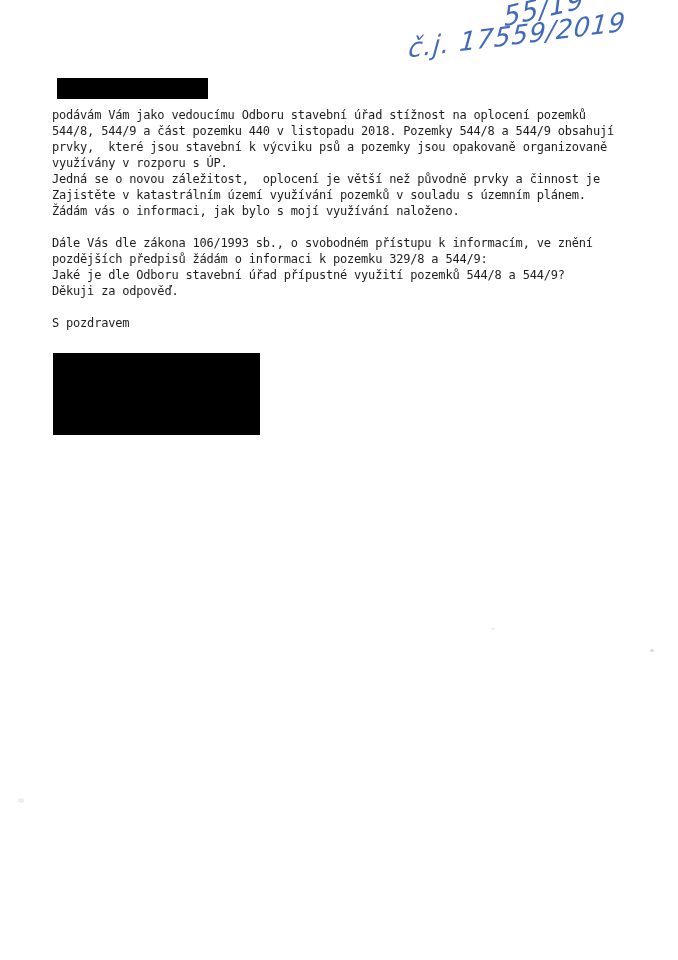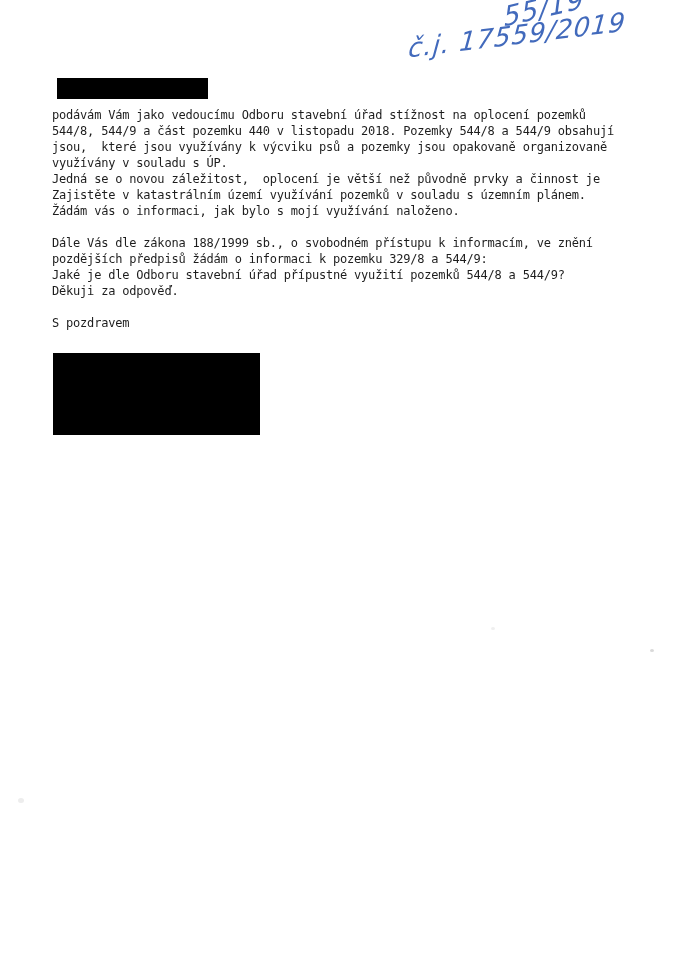--- a/index.html
+++ b/index.html
@@ -88,27 +88,27 @@
 
   <div class="handwriting hw-case">55/19</div>
 
   <div class="handwriting hw-ref">č.j. 17559/2019</div>
 
   <div class="redaction redaction-top"></div>
 
   <div class="letter-body">
     <div class="line">podávám Vám jako vedoucímu Odboru stavební úřad stížnost na oplocení pozemků</div>
     <div class="line">544/8, 544/9 a část pozemku 440 v listopadu 2018. Pozemky 544/8 a 544/9 obsahují</div>
-    <div class="line">jsou,  které jsou využívány k výcviku psů a pozemky jsou opakovaně organizovaně</div>
-    <div class="line">využívány v souladu s ÚP.</div>
+    <div class="line">prvky,  které jsou stavební k výcviku psů a pozemky jsou opakovaně organizovaně</div>
+    <div class="line">využívány v rozporu s ÚP.</div>
     <div class="line">Jedná se o novou záležitost,  oplocení je větší než původně prvky a činnost je</div>
     <div class="line">Zajistěte v katastrálním území využívání pozemků v souladu s územním plánem.</div>
     <div class="line">Žádám vás o informaci, jak bylo s mojí využívání naloženo.</div>
     <div class="line"></div>
-    <div class="line">Dále Vás dle zákona 188/1999 sb., o svobodném přístupu k informacím, ve znění</div>
+    <div class="line">Dále Vás dle zákona 106/1993 sb., o svobodném přístupu k informacím, ve znění</div>
     <div class="line">pozdějších předpisů žádám o informaci k pozemku 329/8 a 544/9:</div>
     <div class="line">Jaké je dle Odboru stavební úřad přípustné využití pozemků 544/8 a 544/9?</div>
     <div class="line">Děkuji za odpověď.</div>
     <div class="line"></div>
     <div class="line">S pozdravem</div>
   </div>
 
   <div class="redaction redaction-signature"></div>
 
   <div class="speck speck-right"></div>

